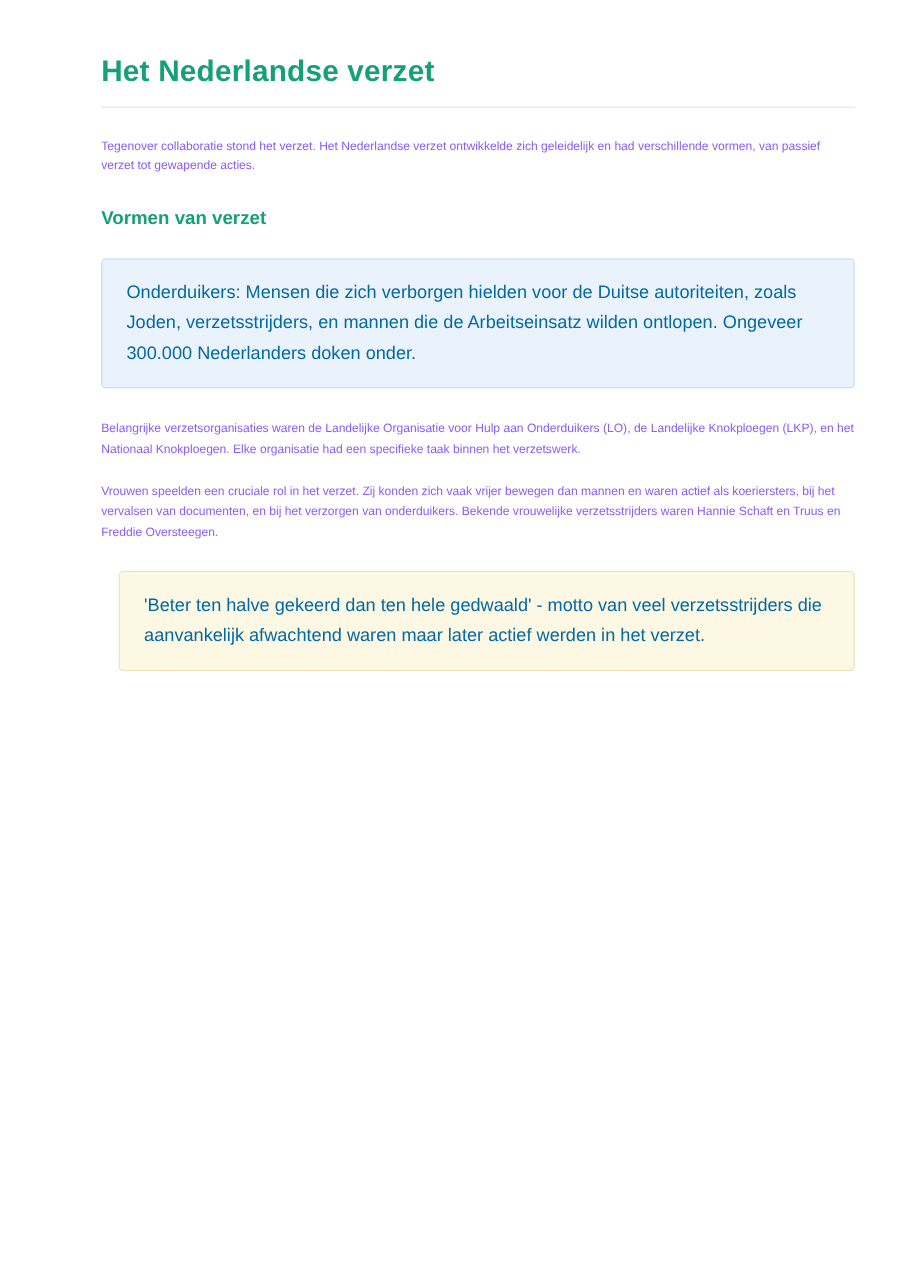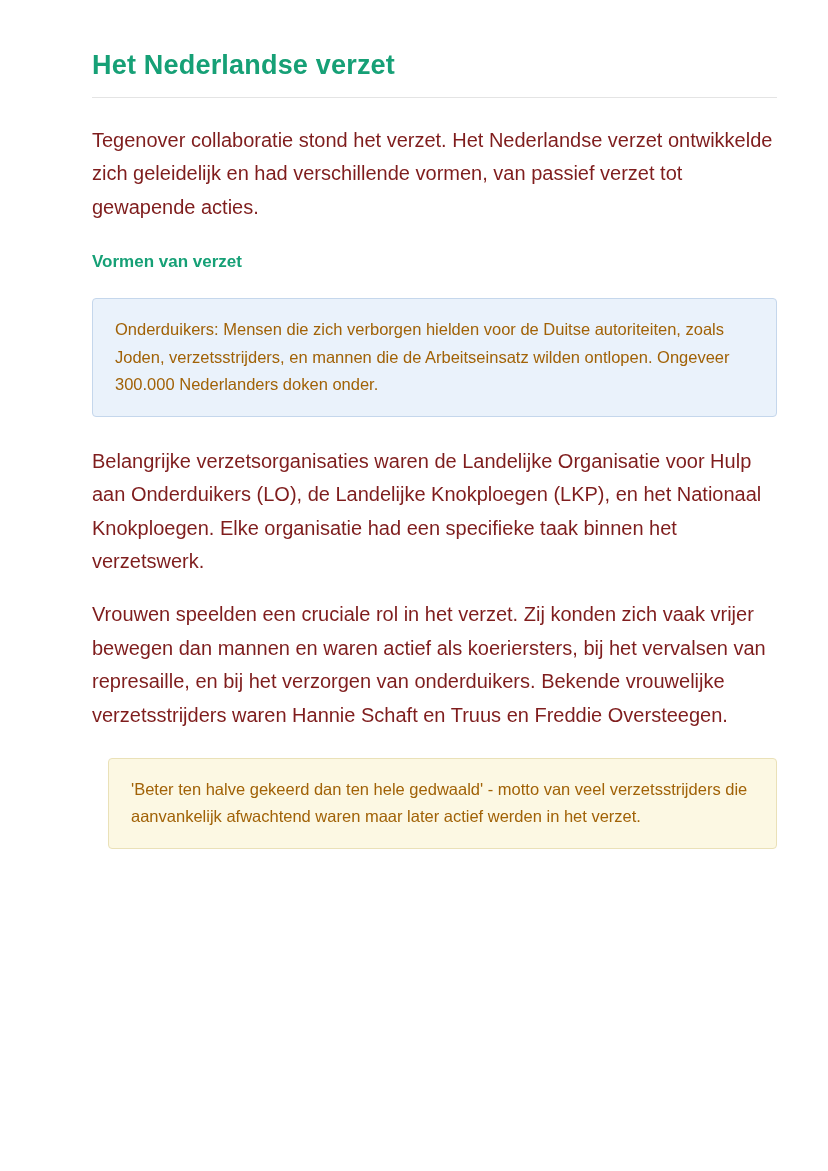--- a/index.html
+++ b/index.html
@@ -18,38 +18,38 @@
     font-weight: 700;
     margin: 0 0 16px 0;
     letter-spacing: 0.2px;
   }
   .title-divider {
     border: none;
     border-top: 1px solid #e4e4e4;
     margin: 0 0 26px 0;
   }
   .paragraph {
-    font-size: 20px;
+    font-size: 11px;
     line-height: 1.67;
     margin: 0 0 20px 0;
-    color: #7f1d1d;
+    color: #8b5cf6;
   }
   .section-heading {
     color: #16a076;
     font-size: 17px;
     font-weight: 700;
     margin: 28px 0 18px 0;
   }
   .callout {
     border-radius: 4px;
     padding: 17px 22px;
     margin: 26px 0 28px 0;
     font-size: 16.5px;
     line-height: 1.67;
-    color: #a16207;
+    color: #0369a1;
   }
   .callout-info {
     background: #eaf2fb;
     border: 1px solid #c5d7ec;
   }
   .callout-success {
     background: #eaf7ef;
     border: 1px solid #c0e2cd;
   }
   .callout-quote {
@@ -70,17 +70,17 @@
   <p class="paragraph">Tegenover collaboratie stond het verzet. Het Nederlandse verzet ontwikkelde zich geleidelijk en had verschillende vormen, van passief verzet tot gewapende acties.</p>
 
   <h2 class="section-heading">Vormen van verzet</h2>
 
 
   <div class="callout callout-info">Onderduikers: Mensen die zich verborgen hielden voor de Duitse autoriteiten, zoals Joden, verzetsstrijders, en mannen die de Arbeitseinsatz wilden ontlopen. Ongeveer 300.000 Nederlanders doken onder.</div>
 
   <p class="paragraph">Belangrijke verzetsorganisaties waren de Landelijke Organisatie voor Hulp aan Onderduikers (LO), de Landelijke Knokploegen (LKP), en het Nationaal Knokploegen. Elke organisatie had een specifieke taak binnen het verzetswerk.</p>
 
 
-  <p class="paragraph">Vrouwen speelden een cruciale rol in het verzet. Zij konden zich vaak vrijer bewegen dan mannen en waren actief als koeriersters, bij het vervalsen van represaille, en bij het verzorgen van onderduikers. Bekende vrouwelijke verzetsstrijders waren Hannie Schaft en Truus en Freddie Oversteegen.</p>
+  <p class="paragraph">Vrouwen speelden een cruciale rol in het verzet. Zij konden zich vaak vrijer bewegen dan mannen en waren actief als koeriersters, bij het vervalsen van documenten, en bij het verzorgen van onderduikers. Bekende vrouwelijke verzetsstrijders waren Hannie Schaft en Truus en Freddie Oversteegen.</p>
 
   <div class="callout callout-quote">'Beter ten halve gekeerd dan ten hele gedwaald' - motto van veel verzetsstrijders die aanvankelijk afwachtend waren maar later actief werden in het verzet.</div>
 
 </div>
 
 </body></html>

